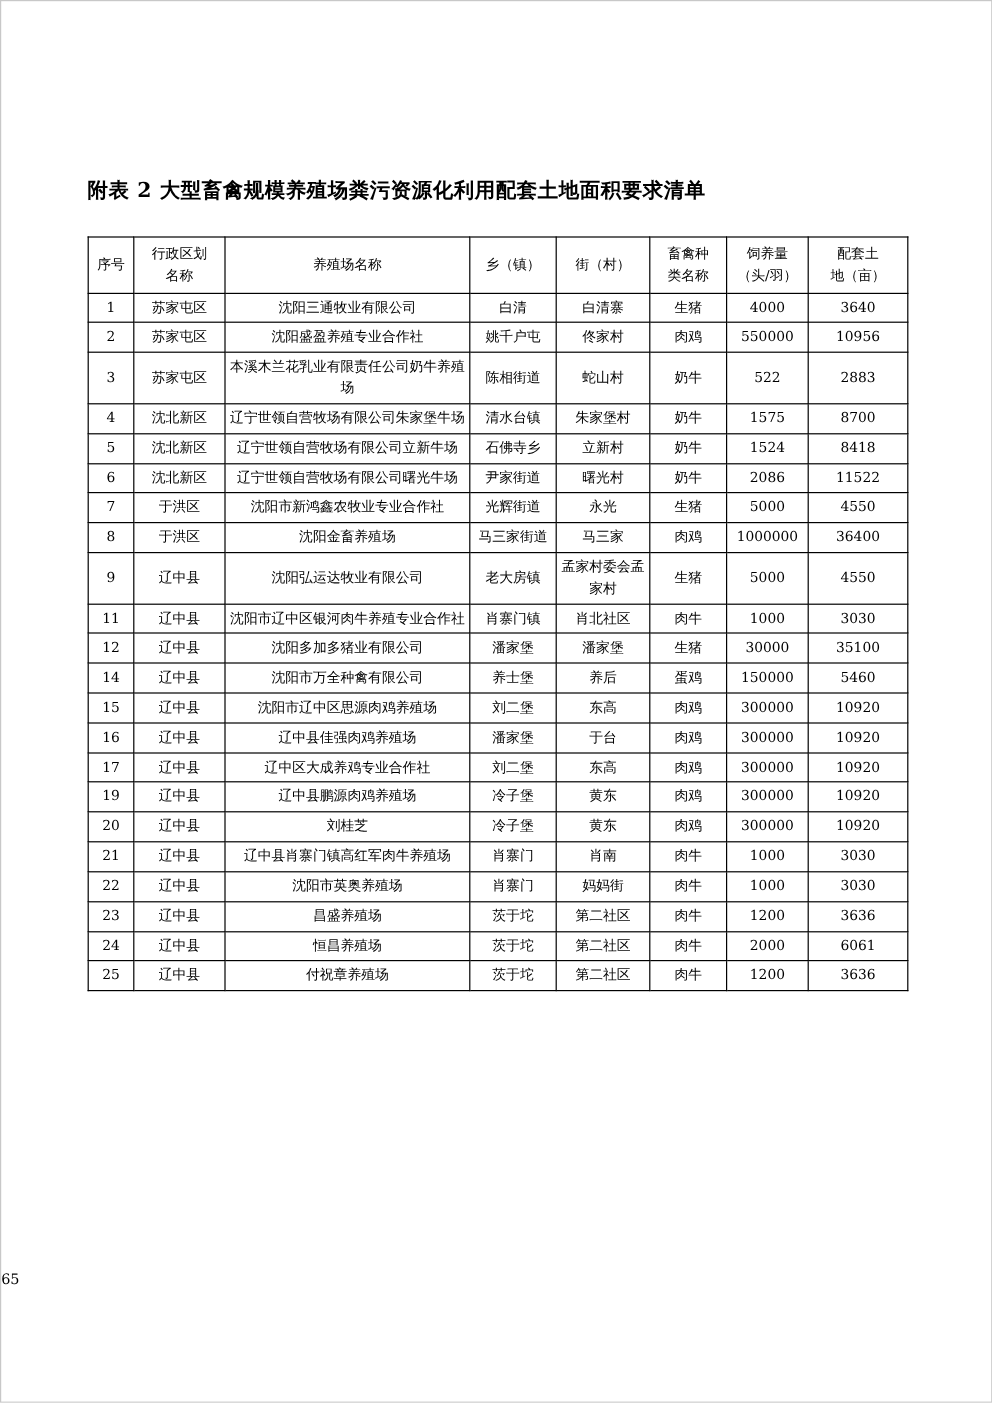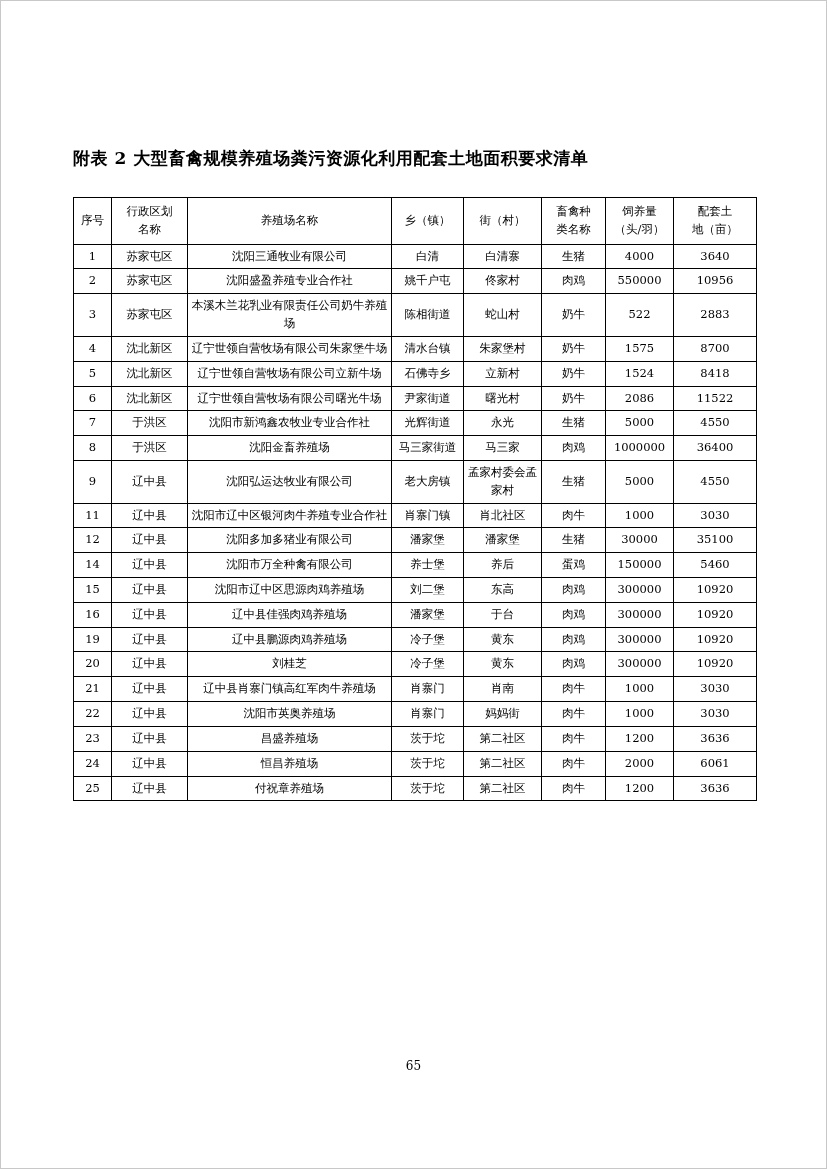--- a/index.html
+++ b/index.html
@@ -46,21 +46,20 @@
   table.req-table th {
     font-weight: normal;
     white-space: pre-line;
     padding: 5px 1px;
   }
   .page-number {
     position: absolute;
     top: 1058px;
     left: 0;
     width: 100%;
-    text-align: center;
     font-size: 12px;
   }
 </style>
 </head>
 <body>
 
 <div class="page">
 
   <div class="doc-title">附表 2 大型畜禽规模养殖场粪污资源化利用配套土地面积要求清单</div>
 
@@ -226,20 +225,30 @@
           <td>16</td>
           <td>辽中县</td>
           <td>辽中县佳强肉鸡养殖场</td>
           <td>潘家堡</td>
           <td>于台</td>
           <td>肉鸡</td>
           <td>300000</td>
           <td>10920</td>
         </tr>
         <tr>
+          <td>17</td>
+          <td>辽中县</td>
+          <td>辽中区大成养鸡专业合作社</td>
+          <td>刘二堡</td>
+          <td>东高</td>
+          <td>肉鸡</td>
+          <td>300000</td>
+          <td>10920</td>
+        </tr>
+        <tr>
           <td>19</td>
           <td>辽中县</td>
           <td>辽中县鹏源肉鸡养殖场</td>
           <td>冷子堡</td>
           <td>黄东</td>
           <td>肉鸡</td>
           <td>300000</td>
           <td>10920</td>
         </tr>
         <tr>

